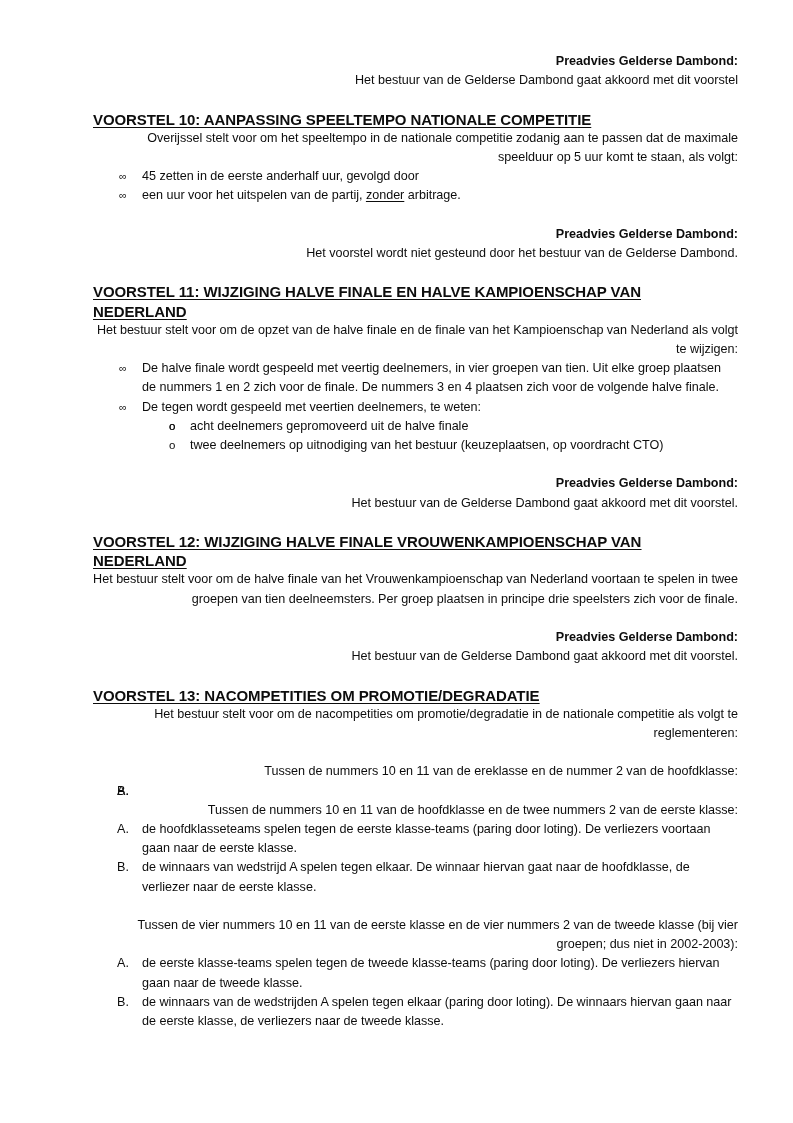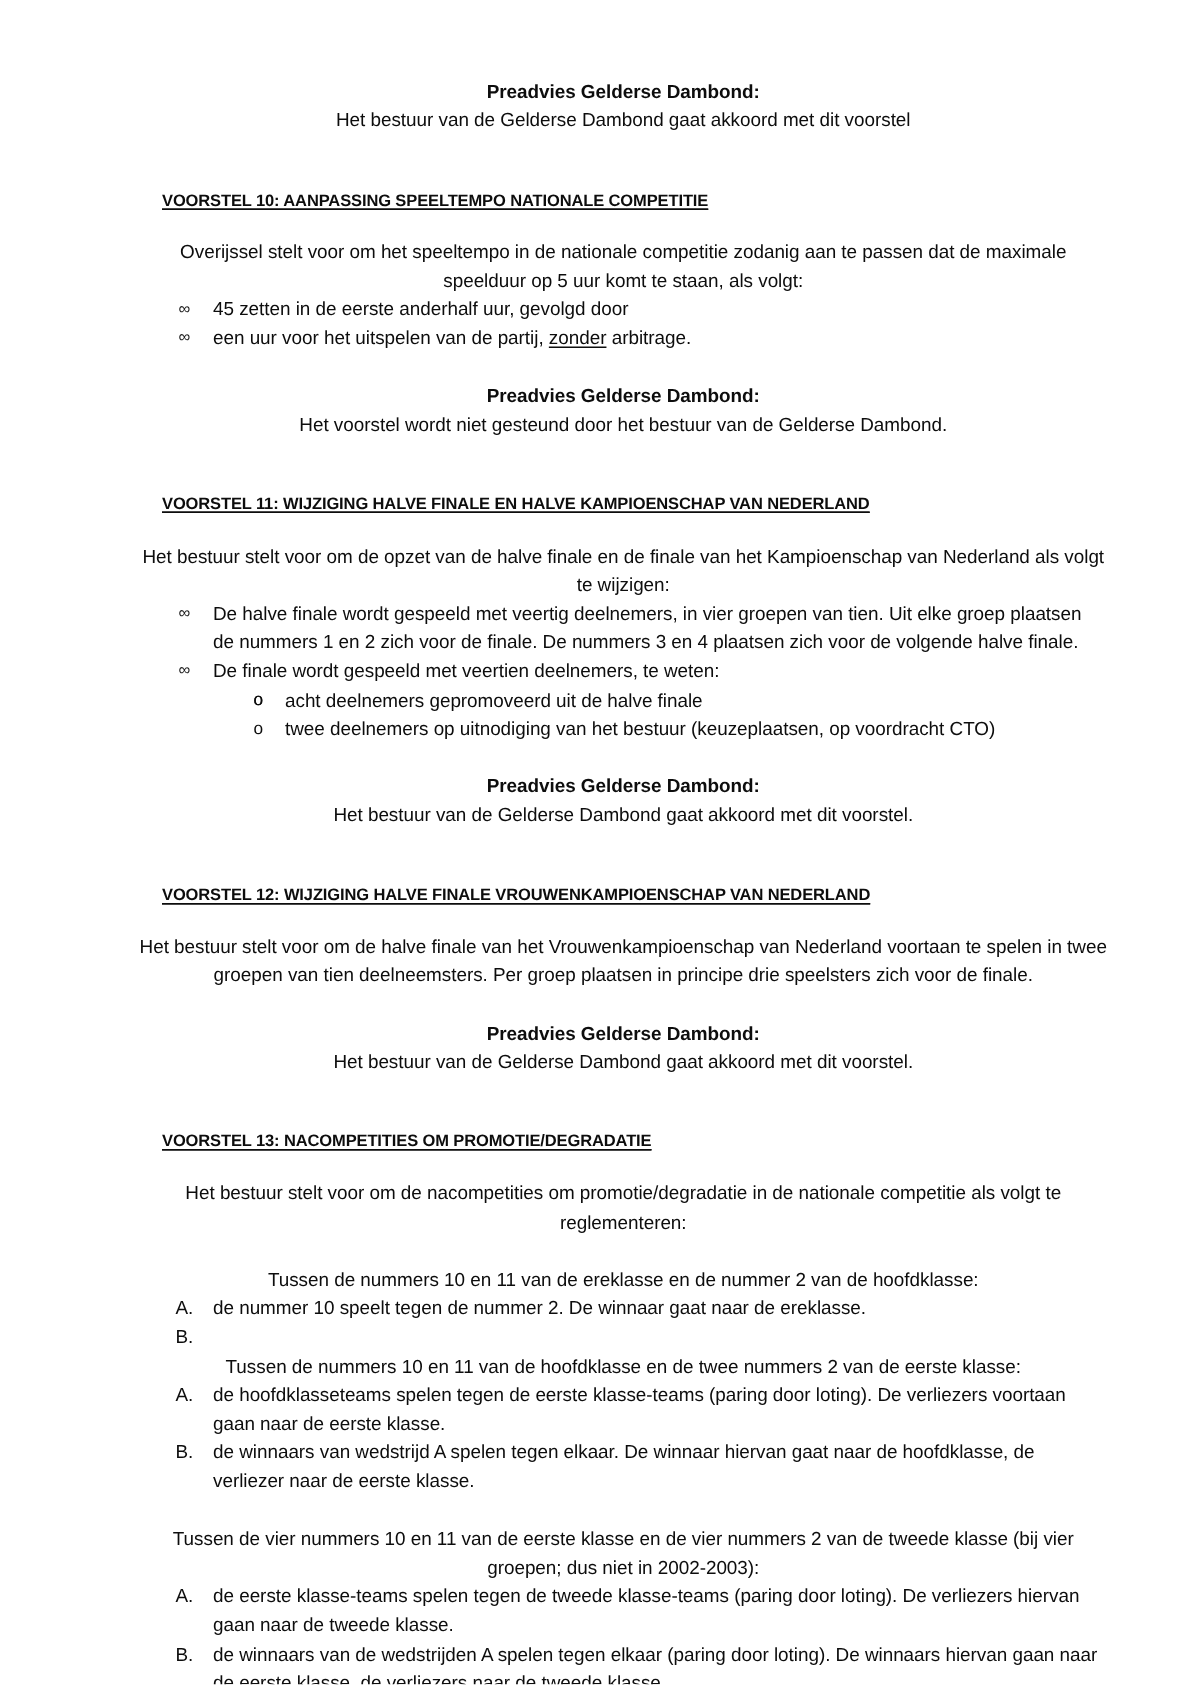--- a/index.html
+++ b/index.html
@@ -24,31 +24,31 @@
     left: 93px;
     top: 52px;
     width: 645px;
   }
 
   
   .para {
     font-size: 12.6px;
     line-height: 19.2px;
     margin: 0;
-    text-align: center;
+    text-align: right;
     letter-spacing: -0.02px;
   }
   .para.bold { font-weight: bold; }
   .heading {
-    font-size: 11px;
+    font-size: 15px;
     line-height: 19.2px;
     font-weight: bold;
     text-decoration: underline;
     text-underline-offset: 2px;
-    margin: 15px;
+    margin: 0;
     display: block;
     letter-spacing: -0.08px;
   }
   .heading span.h-inner {
     text-decoration: underline;
     text-underline-offset: 2px;
   }
   .spacer { height: 19.2px; }
 
   
@@ -161,21 +161,21 @@
     <div class="block">
       <p class="heading"><span class="h-inner">VOORSTEL 11: WIJZIGING HALVE FINALE EN HALVE KAMPIOENSCHAP VAN NEDERLAND</span></p>
       <p class="para">Het bestuur stelt voor om de opzet van de halve finale en de finale van het Kampioenschap van Nederland als volgt te wijzigen:</p>
       <ul class="lvl1">
         <li>
           <span class="bullet">∞</span>
           <span>De halve finale wordt gespeeld met veertig deelnemers, in vier groepen van tien. Uit elke groep plaatsen de nummers 1 en 2 zich voor de finale. De nummers 3 en 4 plaatsen zich voor de volgende halve finale.</span>
         </li>
         <li>
           <span class="bullet">∞</span>
-          <span>De finale wordt gespeeld met veertien deelnemers, te weten:</span>
+          <span>De tegen wordt gespeeld met veertien deelnemers, te weten:</span>
         </li>
       </ul>
       <ul class="lvl2">
         <li>
           <span class="bullet">o</span>
         </li>
         <li>
           <span class="bullet">o</span>
           <span>acht deelnemers gepromoveerd uit de halve finale</span>
         </li>
@@ -213,21 +213,20 @@
       <p class="heading"><span class="h-inner">VOORSTEL 13: NACOMPETITIES OM PROMOTIE/DEGRADATIE</span></p>
       <p class="para">Het bestuur stelt voor om de nacompetities om promotie/degradatie in de nationale competitie als volgt te reglementeren:</p>
 
       <div class="spacer"></div>
 
       <div class="block">
         <p class="para">Tussen de nummers 10 en 11 van de ereklasse en de nummer 2 van de hoofdklasse:</p>
         <ol class="alpha">
           <li>
             <span class="marker">A.</span>
-            <span>de nummer 10 speelt tegen de nummer 2. De winnaar gaat naar de ereklasse.</span>
           </li>
           <li>
             <span class="marker">B.</span>
           </li>
         </ol>
       </div>
 
       <div class="spacer"></div>
 
       <div class="block">

